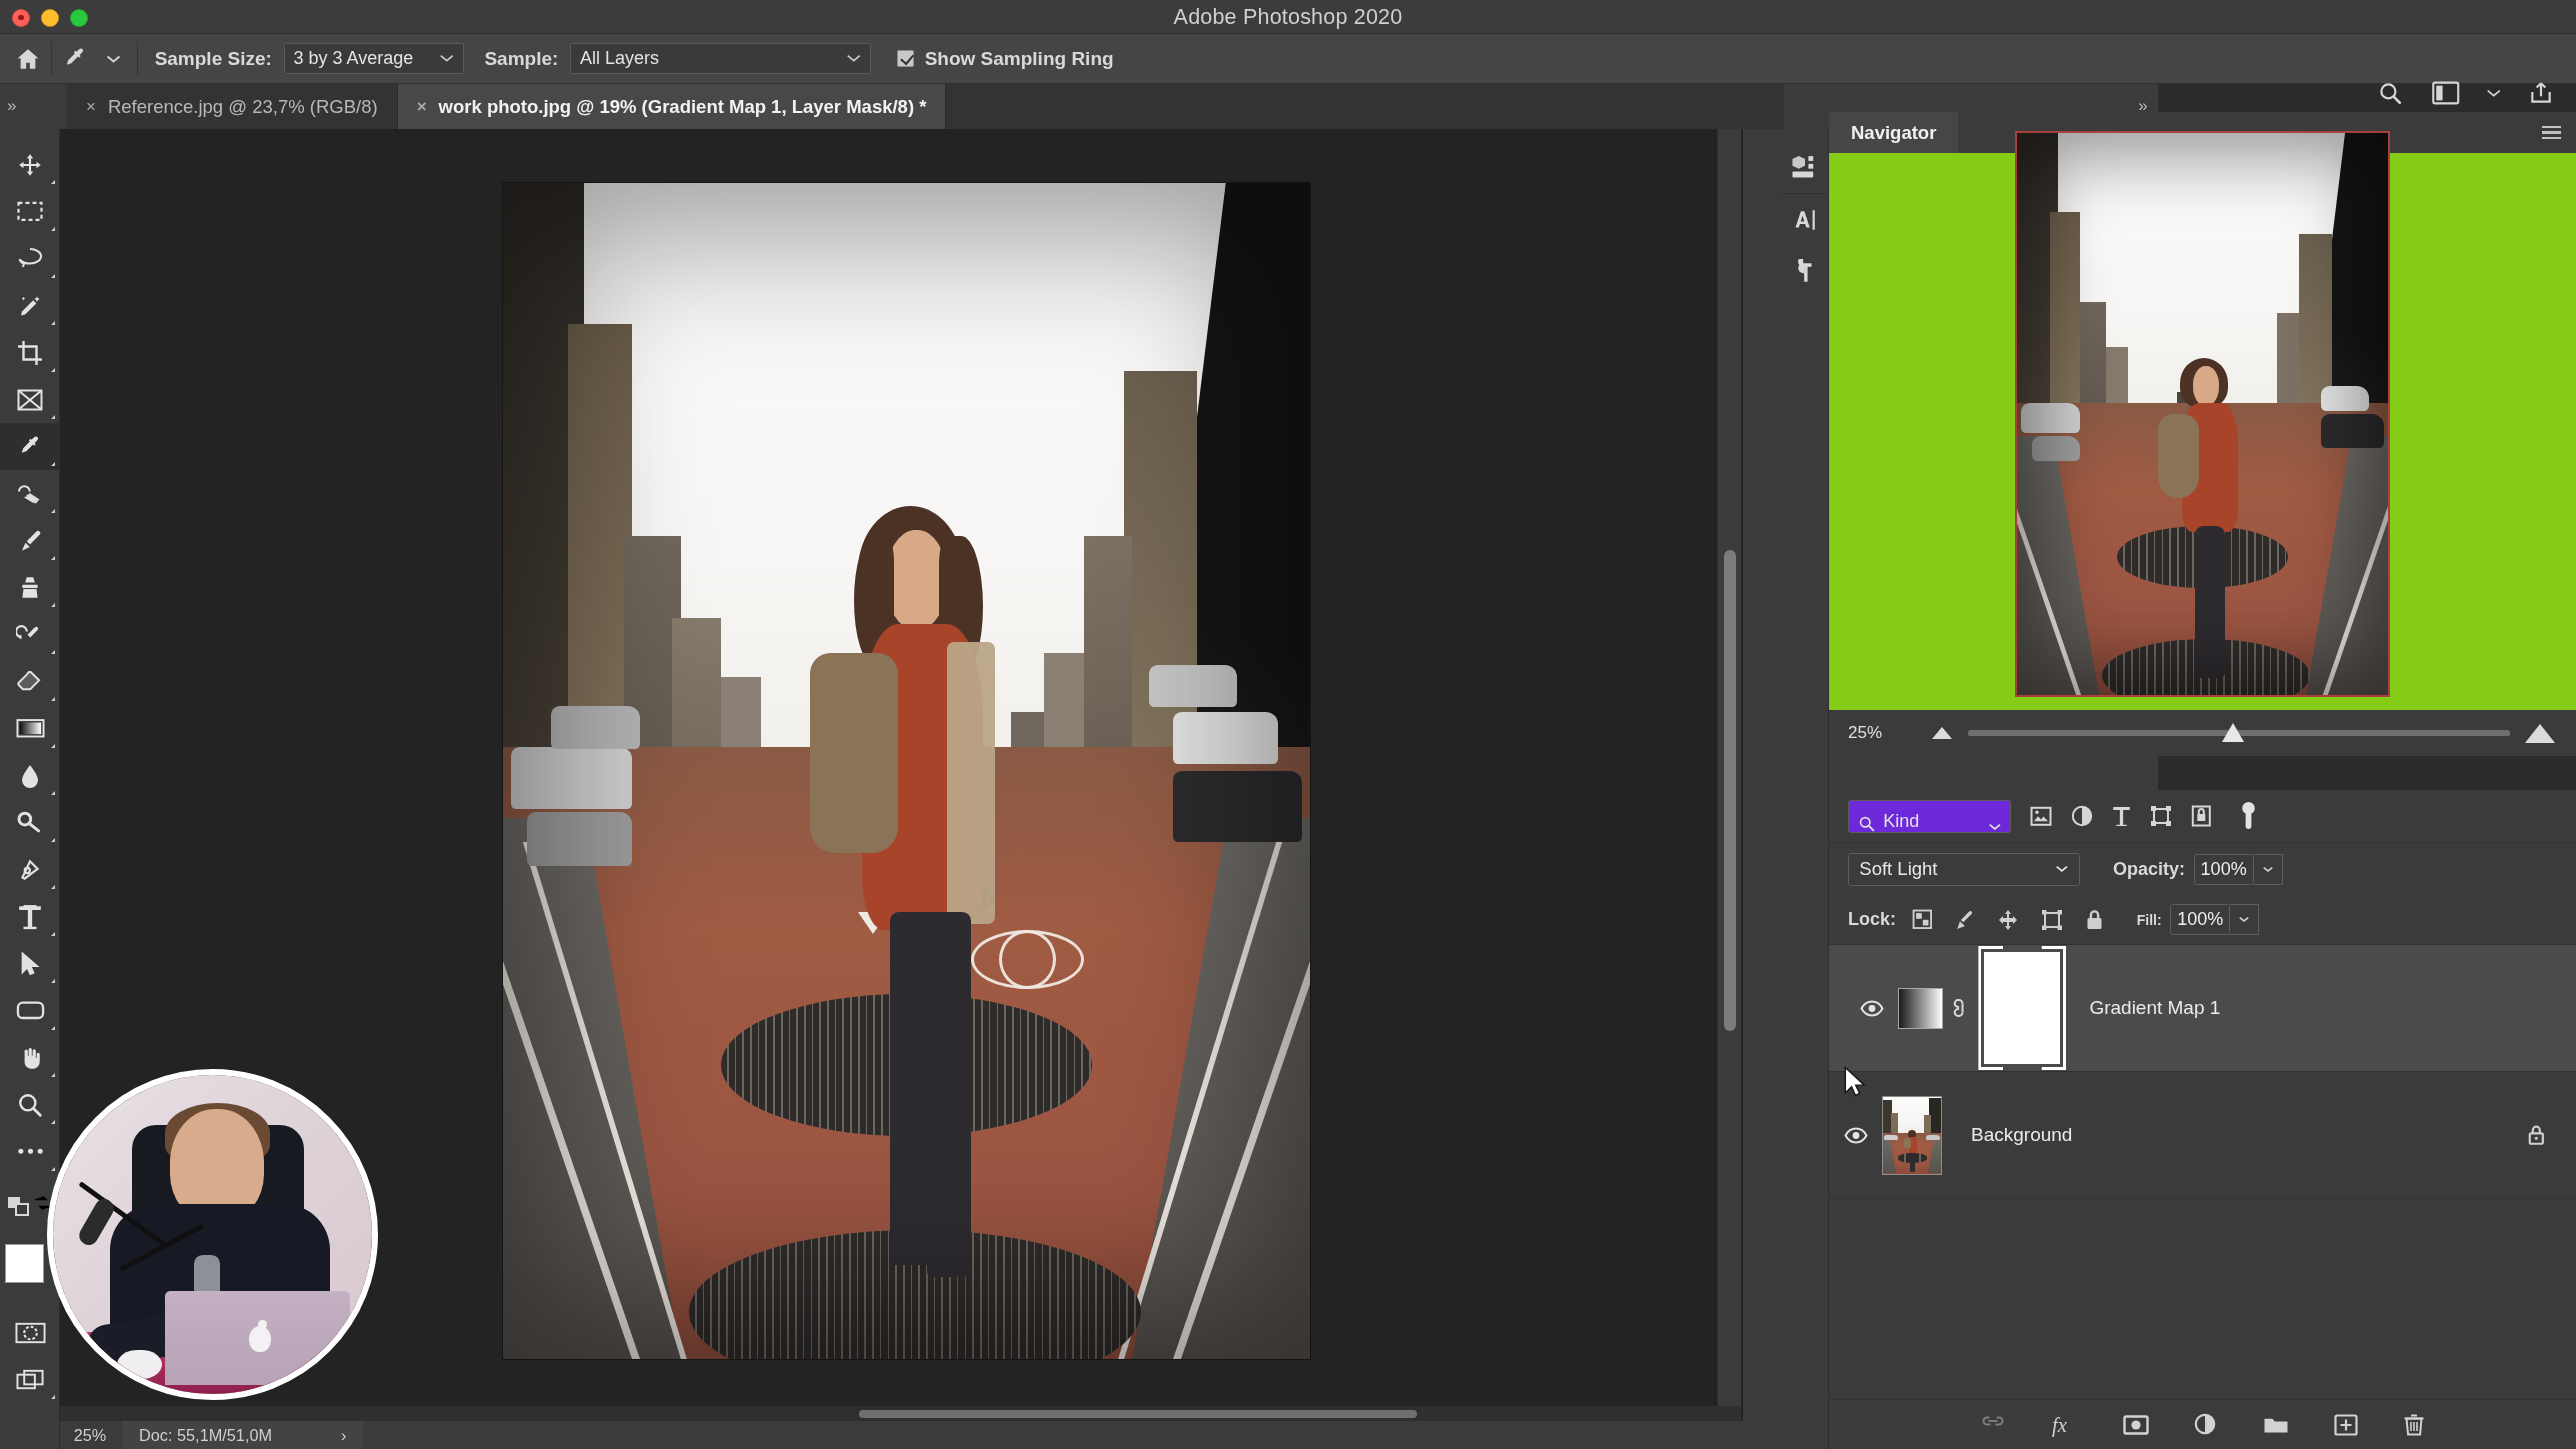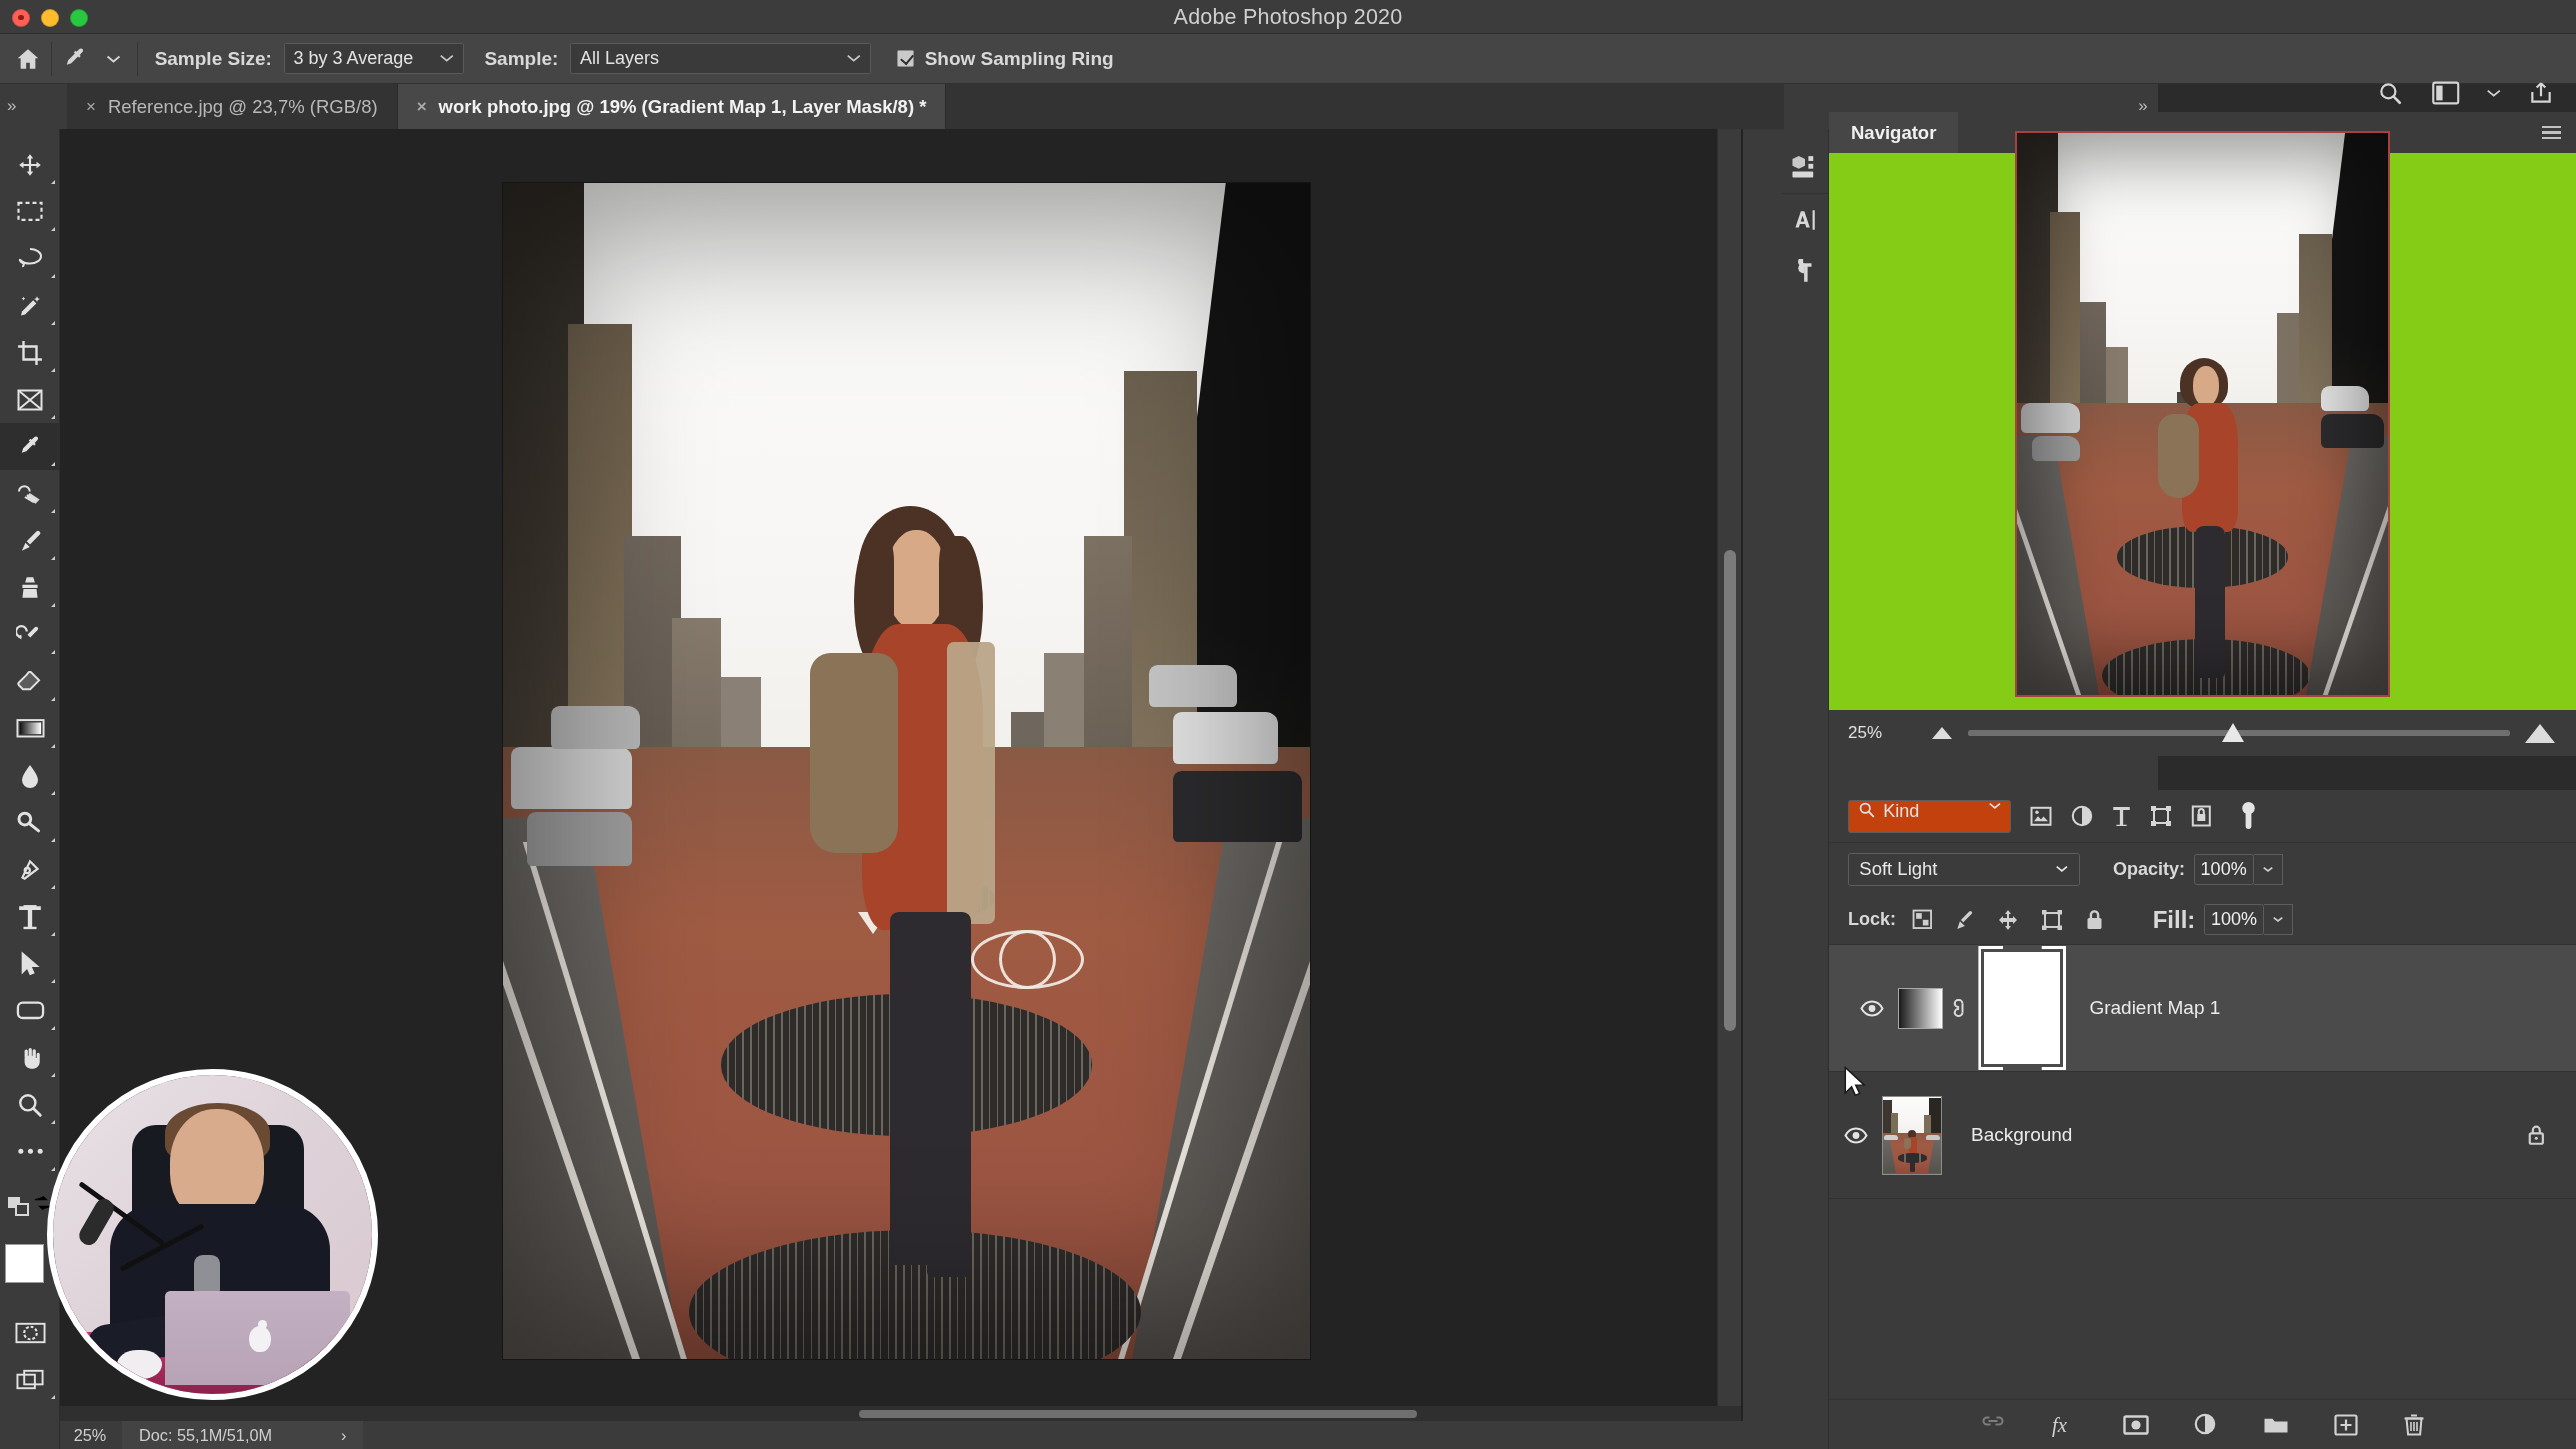--- a/index.html
+++ b/index.html
@@ -221,22 +221,22 @@
   
   .panel-layers {
     position:absolute; left:1829px; top:790px; width:747px; height:659px;
     background:#3b3b3b;
   }
   .lp-filter {
     height:53px; display:flex; align-items:center; gap:0; padding:0 19px;
     border-bottom:0.9px solid #333;
   }
   .kind-box {
-    width:163px; height:33px; background:#c2410c; border:0.9px solid #5d5d5d; border-radius:2.6px;
-    display:flex; align-items:flex-start; gap:8.6px; padding:0 8.6px; color:#e2e2e2; font-size:18px;
+    width:163px; height:33px; background:#6d28d9; border:0.9px solid #5d5d5d; border-radius:2.6px;
+    display:flex; align-items:flex-end; gap:8.6px; padding:0 8.6px; color:#e2e2e2; font-size:18px;
   }
   .filter-ics { display:flex; align-items:center; gap:19px; margin-left:19px; color:#d6d6d6; }
   .lp-blend {
     height:52px; display:flex; align-items:center; padding:0 19px; gap:0;
   }
   .blend-sel {
     width:232px; height:33px; background:#3b3b3b; border:0.9px solid #5d5d5d; border-radius:2.6px;
     display:flex; align-items:center; padding:0 10.3px; color:#e8e8e8; font-size:18.5px;
   }
   .num-box {
@@ -851,21 +851,21 @@
               <rect x="16.5" y="16.5" width="4.5" height="4.5" fill="currentColor"></rect>
             </svg>
         </span>
         <span>
           <svg width="19" height="22" viewBox="0 0 18 22">
               <rect x="2" y="9" width="14" height="11" rx="1.6" fill="currentColor"></rect>
               <path fill="none" stroke="currentColor" stroke-width="2.4" d="M5.4 9V6a3.6 3.6 0 0 1 7.2 0v3"></path>
             </svg>
         </span>
       </div>
-      <div class="lbl" style="margin-left:49px;font-size:24px">Fill:</div>
+      <div class="lbl" style="margin-left:33px;font-size:14px">Fill:</div>
       <div class="num-box" style="margin-left:8.6px;width:60px;justify-content:center">100%</div>
       <div class="stepper">
         <svg width="12" height="8.6" viewBox="0 0 14 10">
             <path fill="none" stroke="currentColor" stroke-width="2" d="M2 3l5 4 5-4"></path>
           </svg>
       </div>
     </div>
 
     <div class="layer-row selected">
       <div class="eye-cell">

